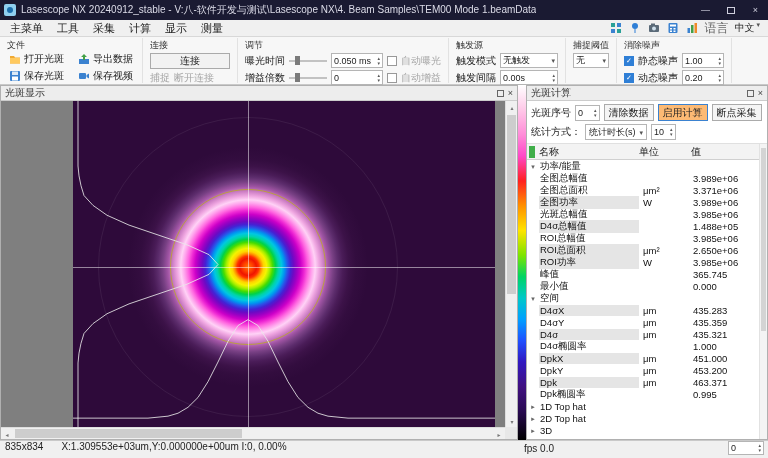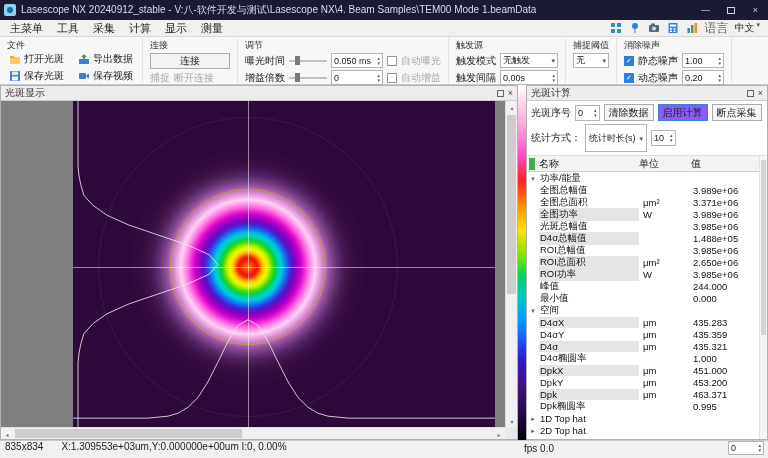--- a/index.html
+++ b/index.html
@@ -80,24 +80,24 @@
   .colorbar{width:8px;flex:0 0 auto;background:linear-gradient(to bottom,
     #ffffff 0%,#ffc8e8 7%,#ff8cd8 14%,#ff48c8 20%,#ff2020 27%,#ff9000 34%,#ffe400 41%,
     #7ce400 48%,#00d464 54%,#00c8c8 60%,#00a0ff 66%,#2050ff 72%,#3018c0 78%,#401080 85%,
     #280a50 92%,#000000 100%)}
 
   
   .panel.right{flex:1}
   .calc-controls{padding:3px 4px;display:flex;flex-direction:column;gap:3px;border-bottom:1px solid #e0e0e0;flex:0 0 auto}
   .ctl-row{display:flex;align-items:center;gap:4px;font-size:10px}
   .btn{border:1px solid #ababab;background:#f5f5f5;font-size:10px;height:17px;padding:0 4px;display:flex;align-items:center;white-space:nowrap}
-  .btn.active{background:#8b5cf6;border-color:#3b82d0}
+  .btn.active{background:#fdba74;border-color:#3b82d0}
   .spinbox{border:1px solid #b5b5b5;background:#fff;height:16px;display:flex;align-items:center;font-size:9px;padding:0 2px;gap:2px}
   .spinbox .num{min-width:14px}
-  .selbox{border:1px solid #b5b5b5;background:#fff;height:28px;display:flex;align-items:center;font-size:9px;padding:0 3px;gap:4px;white-space:nowrap}
+  .selbox{border:1px solid #b5b5b5;background:#fff;height:16px;display:flex;align-items:center;font-size:9px;padding:0 3px;gap:4px;white-space:nowrap}
 
   .tbl{flex:1;display:flex;flex-direction:column;overflow:hidden;position:relative}
   .tbl-head{display:flex;height:16px;background:#f3f3f3;border-bottom:1px solid #d0d0d0;align-items:center;font-size:10px;color:#222;flex:0 0 auto}
   .hd-marker{width:6px;height:12px;background:#3fae49;margin:0 4px 0 2px}
   .hcol-name{width:100px}
   .hcol-unit{width:52px}
   .hcol-val{flex:1}
   .tbl-rows{flex:1;overflow:hidden}
   .trow{display:flex;height:12px;align-items:center;font-size:9.5px;color:#111}
   .chev{width:12px;text-align:center;font-size:7px;color:#666;line-height:1}
@@ -493,21 +493,21 @@
               <span class="chev"></span>
               <span class="c-name">ROI功率</span>
               <span class="c-unit">W</span>
               <span class="c-val">3.985e+06</span>
             </div>
 
             <div class="trow k-data">
               <span class="chev"></span>
               <span class="c-name">峰值</span>
               <span class="c-unit"></span>
-              <span class="c-val">244.000</span>
+              <span class="c-val">365.745</span>
             </div>
 
             <div class="trow k-data">
               <span class="chev"></span>
               <span class="c-name">最小值</span>
               <span class="c-unit"></span>
               <span class="c-val">0.000</span>
             </div>
 
             <div class="trow k-group">

